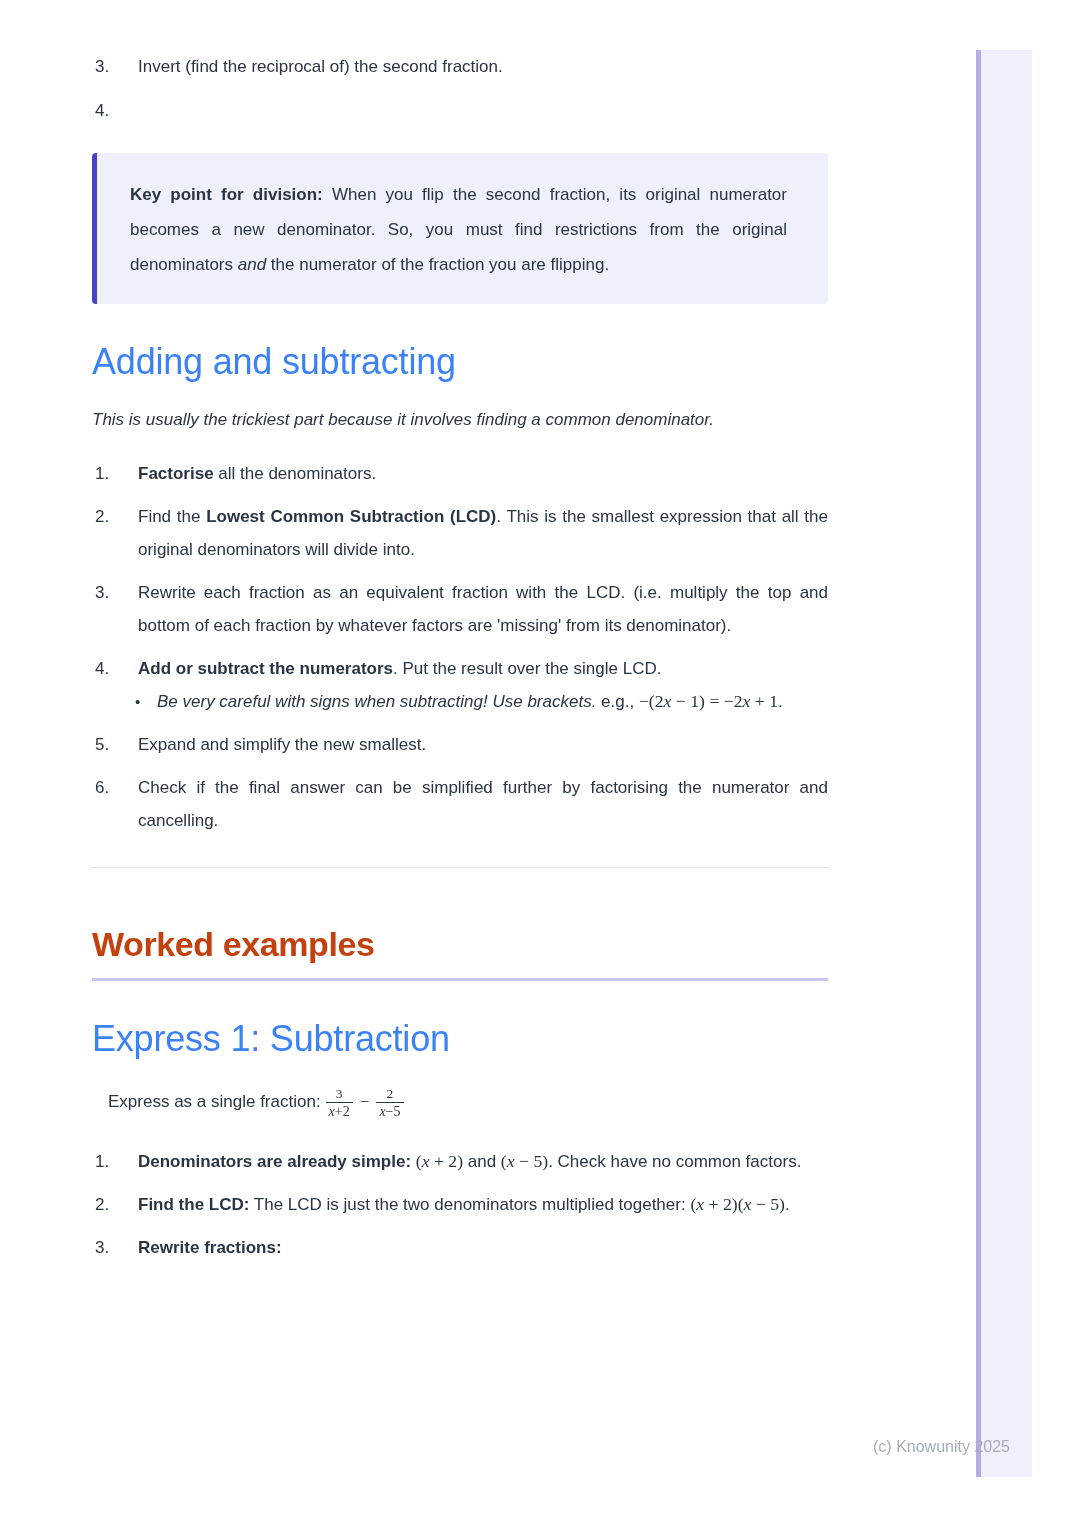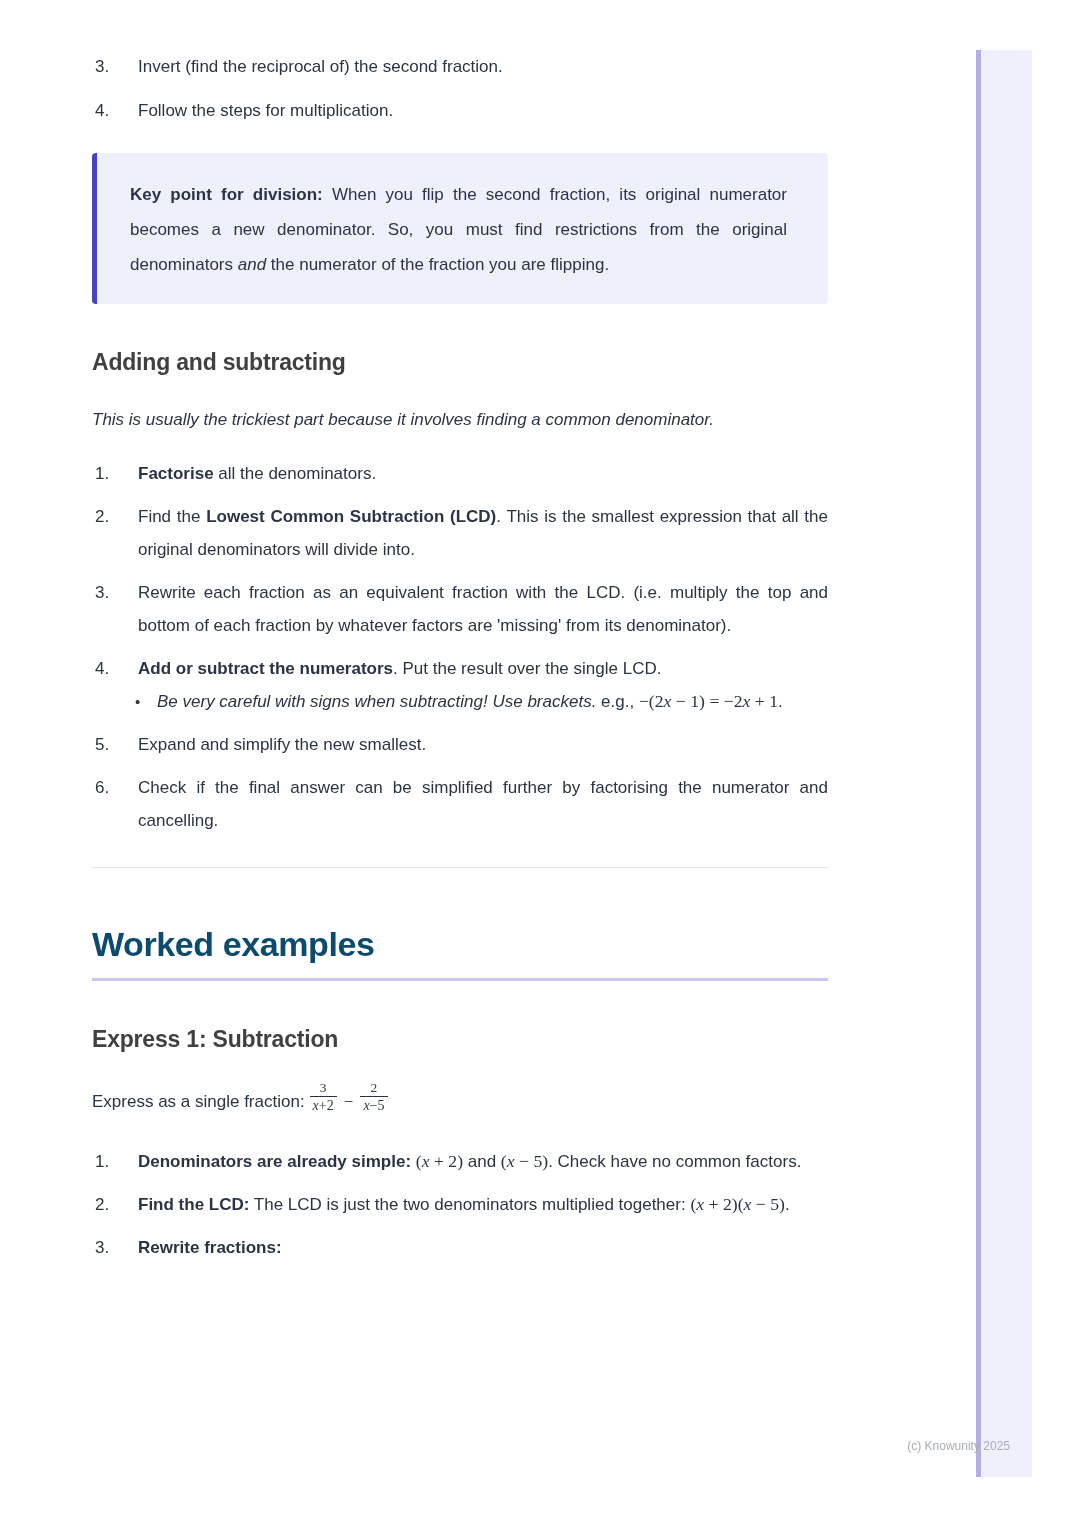--- a/index.html
+++ b/index.html
@@ -45,27 +45,27 @@
     border-radius: 4px;
     padding: 24px 41px 22px 33px;
     line-height: 35px;
     margin-bottom: 40px;
     text-align: justify;
   }
   .callout p { margin: 0; }
 
   
   .h2 {
-    font-size: 23px; font-weight: 700; color: #404040;
+    font-size: 36px; font-weight: 400; color: #3b82f6;
     line-height: 36px; margin: 0 0 22px 0;
     letter-spacing: -0.2px;
   }
   .h2-example { margin: 40px 0 0 0; }
   .h1 {
-    font-size: 34px; font-weight: 700; color: #0c4a6e;
+    font-size: 34px; font-weight: 700; color: #c2410c;
     line-height: 44px; margin: 54px 0 0 0;
     letter-spacing: -0.4px;
   }
   .h1-rule {
     height: 3px; background: #c9c6f1; border: none;
     margin: 12px 0 0 0; width: 736px;
   }
   .para { margin: 0 0 20px 0; line-height: 35px; text-align: justify; font-style: italic; }
 
   .steps-list { margin-bottom: 0; }
@@ -77,22 +77,22 @@
   }
 
   
   .seg-bold { font-weight: 700; }
   .seg-italic { font-style: italic; }
   .seg-math { font-family: "Liberation Serif", serif; font-size: 1.04em; }
   .seg-mathvar { font-family: "Liberation Serif", serif; font-style: italic; font-size: 1.04em; }
 
   
   .expr {
-    margin: 22px 0 0 0;
-    display: flex; align-items: flex-start;
+    margin: 22px 0 0 16px;
+    display: flex; align-items: center;
     line-height: 46px;
   }
   .frac {
     display: inline-flex; flex-direction: column; align-items: center;
     font-family: "Liberation Serif", serif;
     font-size: 13.5px; line-height: 16px;
     margin: 0 5px; transform: translateY(1px);
   }
   .fnum { padding: 0 3px; }
   .fden { border-top: 1.2px solid #2b3443; padding: 0 3px; }
@@ -108,39 +108,38 @@
     background: #f0f0fc;
     border-left: 5px solid #b4aee4;
     box-sizing: border-box;
     z-index: 1;
   }
 
   
   .footer {
     position: absolute;
     top: 1438px; right: 70px;
-    font-size: 12px; color: #a7acb6;
+    font-size: 16px; color: #a7acb6;
     z-index: 2; line-height: 17px;
     white-space: nowrap;
   }
 </style>
 </head>
 <body>
 
 <div class="page">
   <div class="content">
 
     <div class="nlist intro-list">
       <div class="nitem">
         <span class="nmark">3.</span>
         <div class="ntext"><span>Invert (find the reciprocal of) the second fraction.</span></div>
       </div>
       <div class="nitem">
         <span class="nmark">4.</span>
-        <div class="ntext"><span>Follow the steps for multiplication.</span></div>
       </div>
     </div>
 
     <div class="callout">
       <p><span class="seg-bold">Key point for division:</span><span> When you flip the second fraction, its original numerator becomes a new denominator. So, you must find restrictions from the original denominators </span><span class="seg-italic">and</span><span> the numerator of the fraction you are flipping.</span></p>
     </div>
 
     <h2 class="h2">Adding and subtracting</h2>
     <p class="para">This is usually the trickiest part because it involves finding a common denominator.</p>
 

